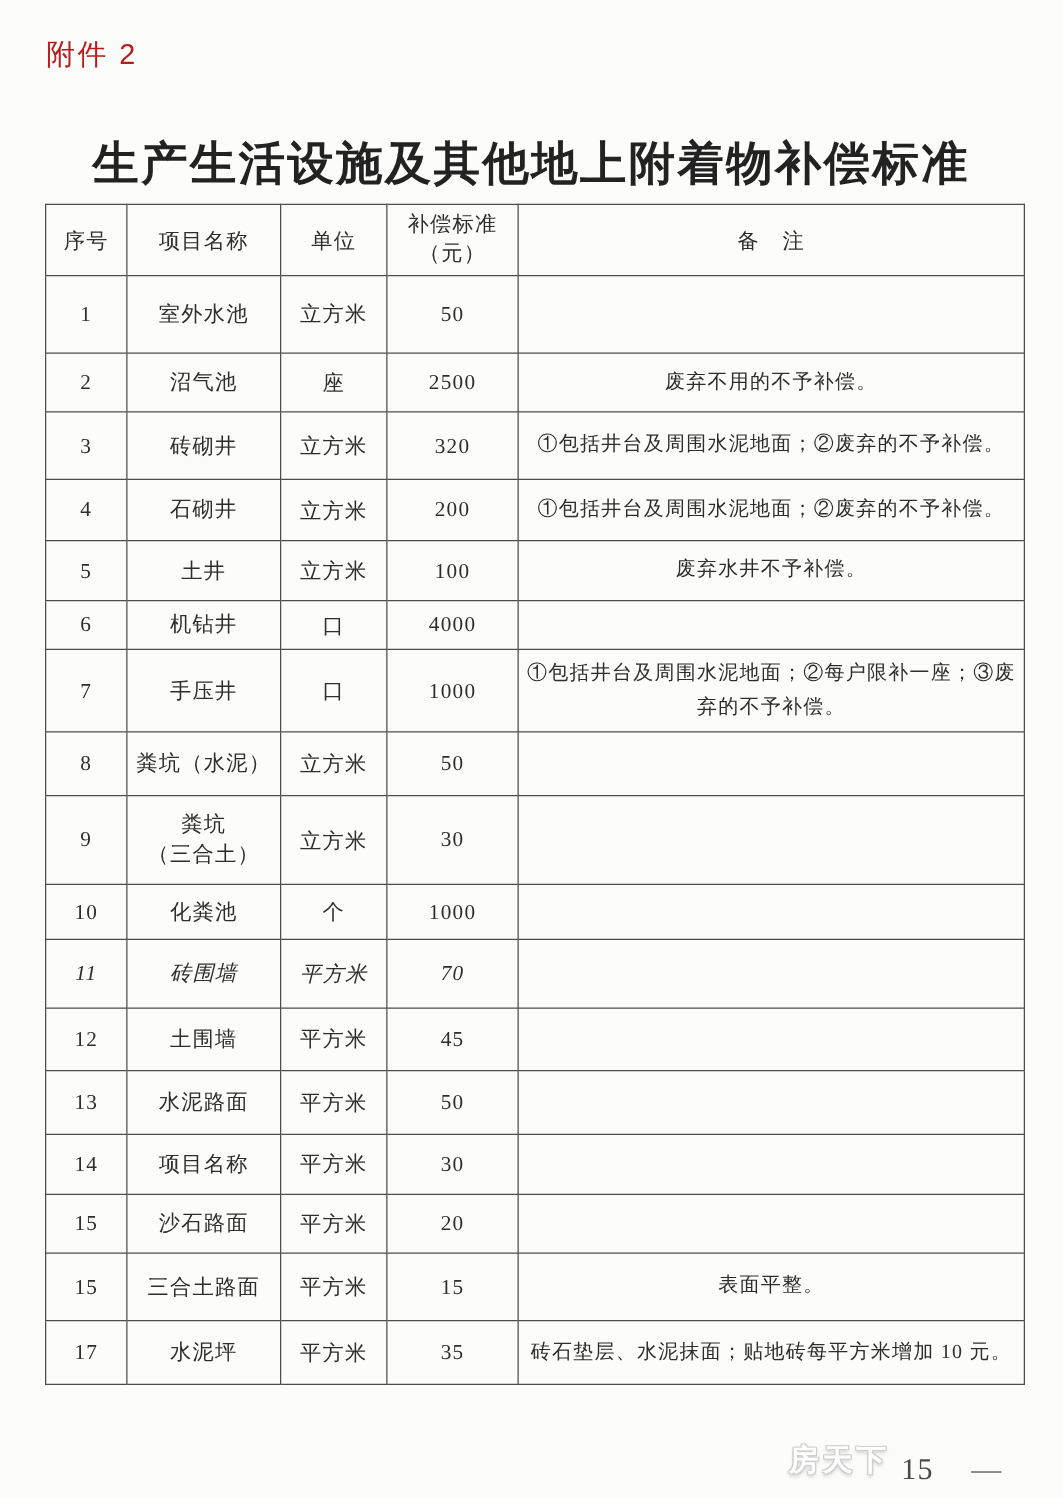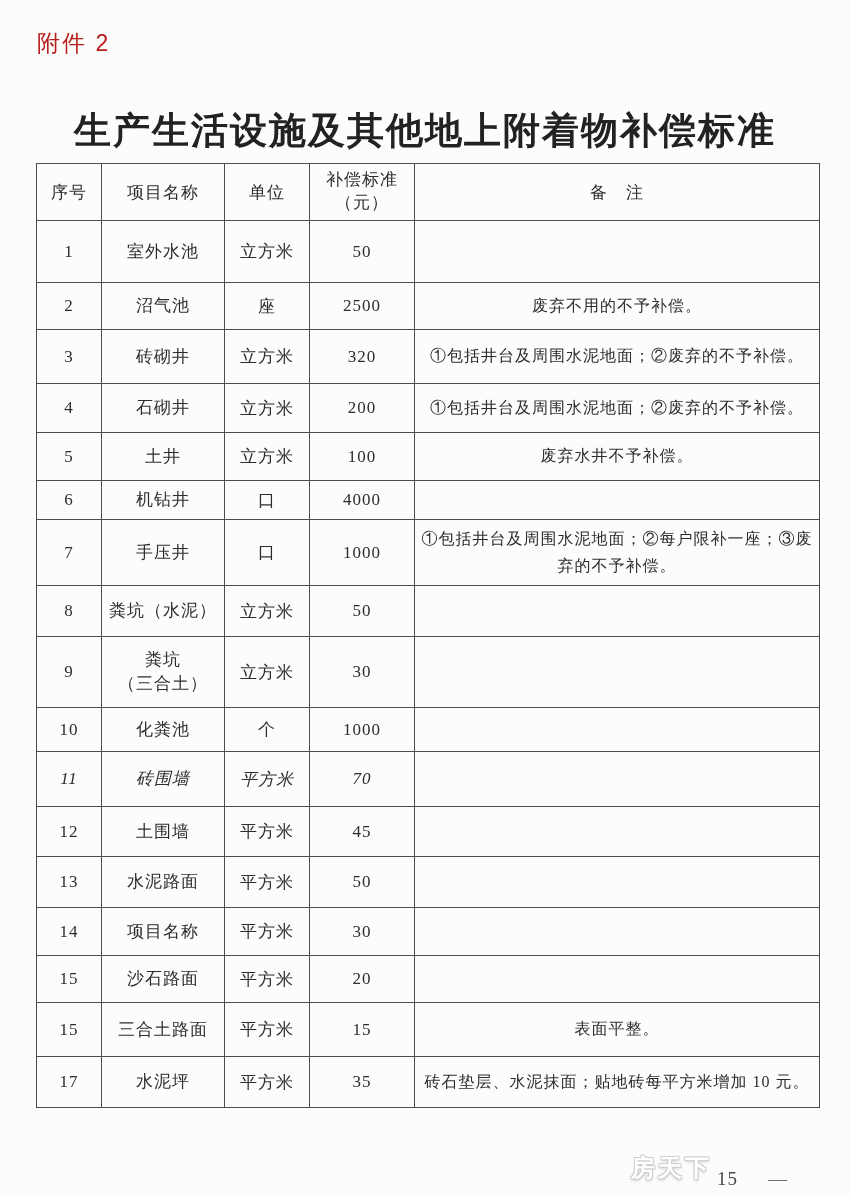--- a/index.html
+++ b/index.html
@@ -91,22 +91,22 @@
     color:#fff;
     text-shadow:-1px -1px 0 #cfcfcf,1px -1px 0 #cfcfcf,-1px 1px 0 #cfcfcf,1px 1px 0 #cfcfcf,0 2px 3px rgba(120,120,120,.35);
   }
   .wm-en{
     font-size:46px;font-weight:bold;letter-spacing:-2px;
     color:#fff;line-height:.95;
     text-shadow:-1.5px -1.5px 0 #cccccc,1.5px -1.5px 0 #cccccc,-1.5px 1.5px 0 #cccccc,1.5px 1.5px 0 #cccccc,0 3px 4px rgba(110,110,110,.35);
   }
 
   .pageno{
-    position:absolute;right:62px;bottom:8px;
-    font-size:19px;color:#4a4a4a;letter-spacing:1px;
+    position:absolute;right:48px;bottom:8px;
+    font-size:24px;color:#4a4a4a;letter-spacing:1px;
     z-index:1;
     font-family:Liberation Serif, serif;
   }
   .pageno .dash{margin-left:30px;color:#6a6a6a;}
 </style>
 </head>
 <body>
 
 <div class="page">
 

